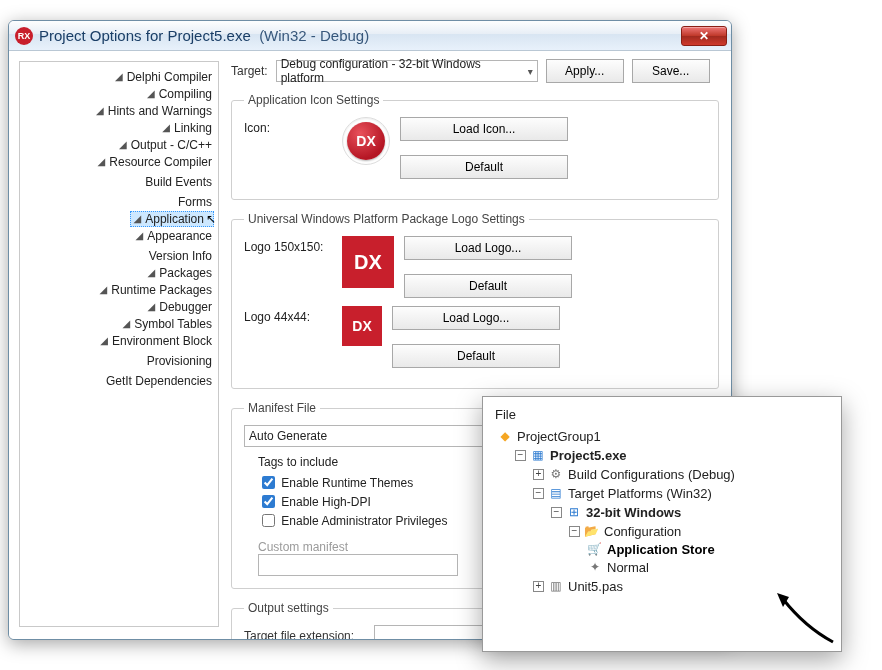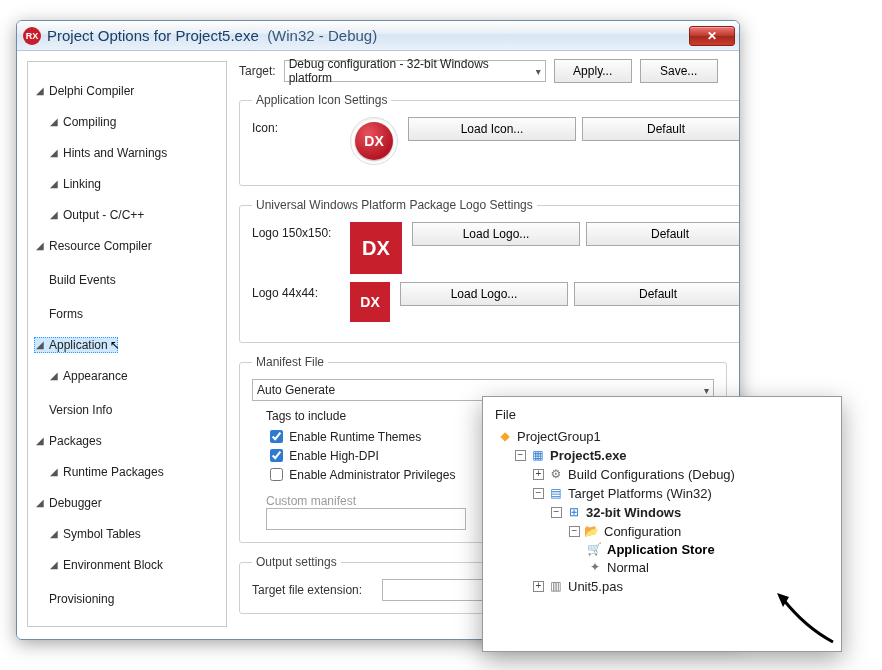--- a/index.html
+++ b/index.html
@@ -11,21 +11,21 @@
     width: 882px;
     height: 670px;
     position: relative;
     overflow: hidden;
     color: #222;
   }
 
   
   .dialog {
     position: absolute;
-    left: 16px;
+    left: 8px;
     top: 20px;
     width: 724px;
     height: 620px;
     border: 1px solid #6f8ea5;
     border-radius: 6px;
     background: #f2f2f2;
     box-shadow: 0 4px 18px rgba(0,0,0,.35);
     overflow: hidden;
   }
   .titlebar {
@@ -70,21 +70,21 @@
   .nav-panel {
     width: 200px;
     border: 1px solid #c9c9c9;
     margin: 10px 8px 12px 10px;
     background: #fff;
     overflow: auto;
     padding: 6px 4px;
   }
   .tree ul { list-style: none; margin: 0; padding-left: 14px; }
   .tree > ul { padding-left: 2px; }
-  .tree li { margin: 15px 0; white-space: nowrap; }
+  .tree li { margin: 1px 0; white-space: nowrap; text-align: right; }
   .tree .node { display: inline-flex; align-items: center; gap: 4px; padding: 1px 2px; cursor: default; }
   .tree .tw { width: 9px; display:inline-block; color:#555; font-size:10px; line-height:1; }
   .tree .leaf .tw::before { content: ""; }
   .tree .exp .tw::before { content: "◢"; }
   .tree .sel > .node {
     background: #cde8ff;
     border: 1px dotted #3399ff;
     padding: 0 1px;
   }
   .cursor-icon { margin-left:-2px; margin-right:-4px; color:#000; }
@@ -143,21 +143,21 @@
     background: radial-gradient(circle at 35% 30%, #e8515b, #b51624 70%);
     color:#fff; font-weight:bold; font-size:14px;
     display:flex; align-items:center; justify-content:center;
     box-shadow: 0 1px 2px rgba(0,0,0,.3);
   }
   .dx-square {
     width:52px; height:52px; background:#c81f2c;
     color:#fff; font-weight:bold; font-size:20px;
     display:flex; align-items:center; justify-content:center;
   }
-  .btn-col { display:flex; flex-direction:row; gap:6px; }
+  .btn-col { display:flex; flex-direction:column; gap:14px; }
 
   input[type=checkbox]{ accent-color:#2d7bd1; vertical-align:-2px; }
 
   .disabled-label { color:#9b9b9b; }
   .custom-input { width: 200px; border:1px solid #cfcfcf; color:#888; background:#fff; height:22px; padding:1px 4px; }
 
   
   .float-panel {
     position:absolute;
     left: 482px;

